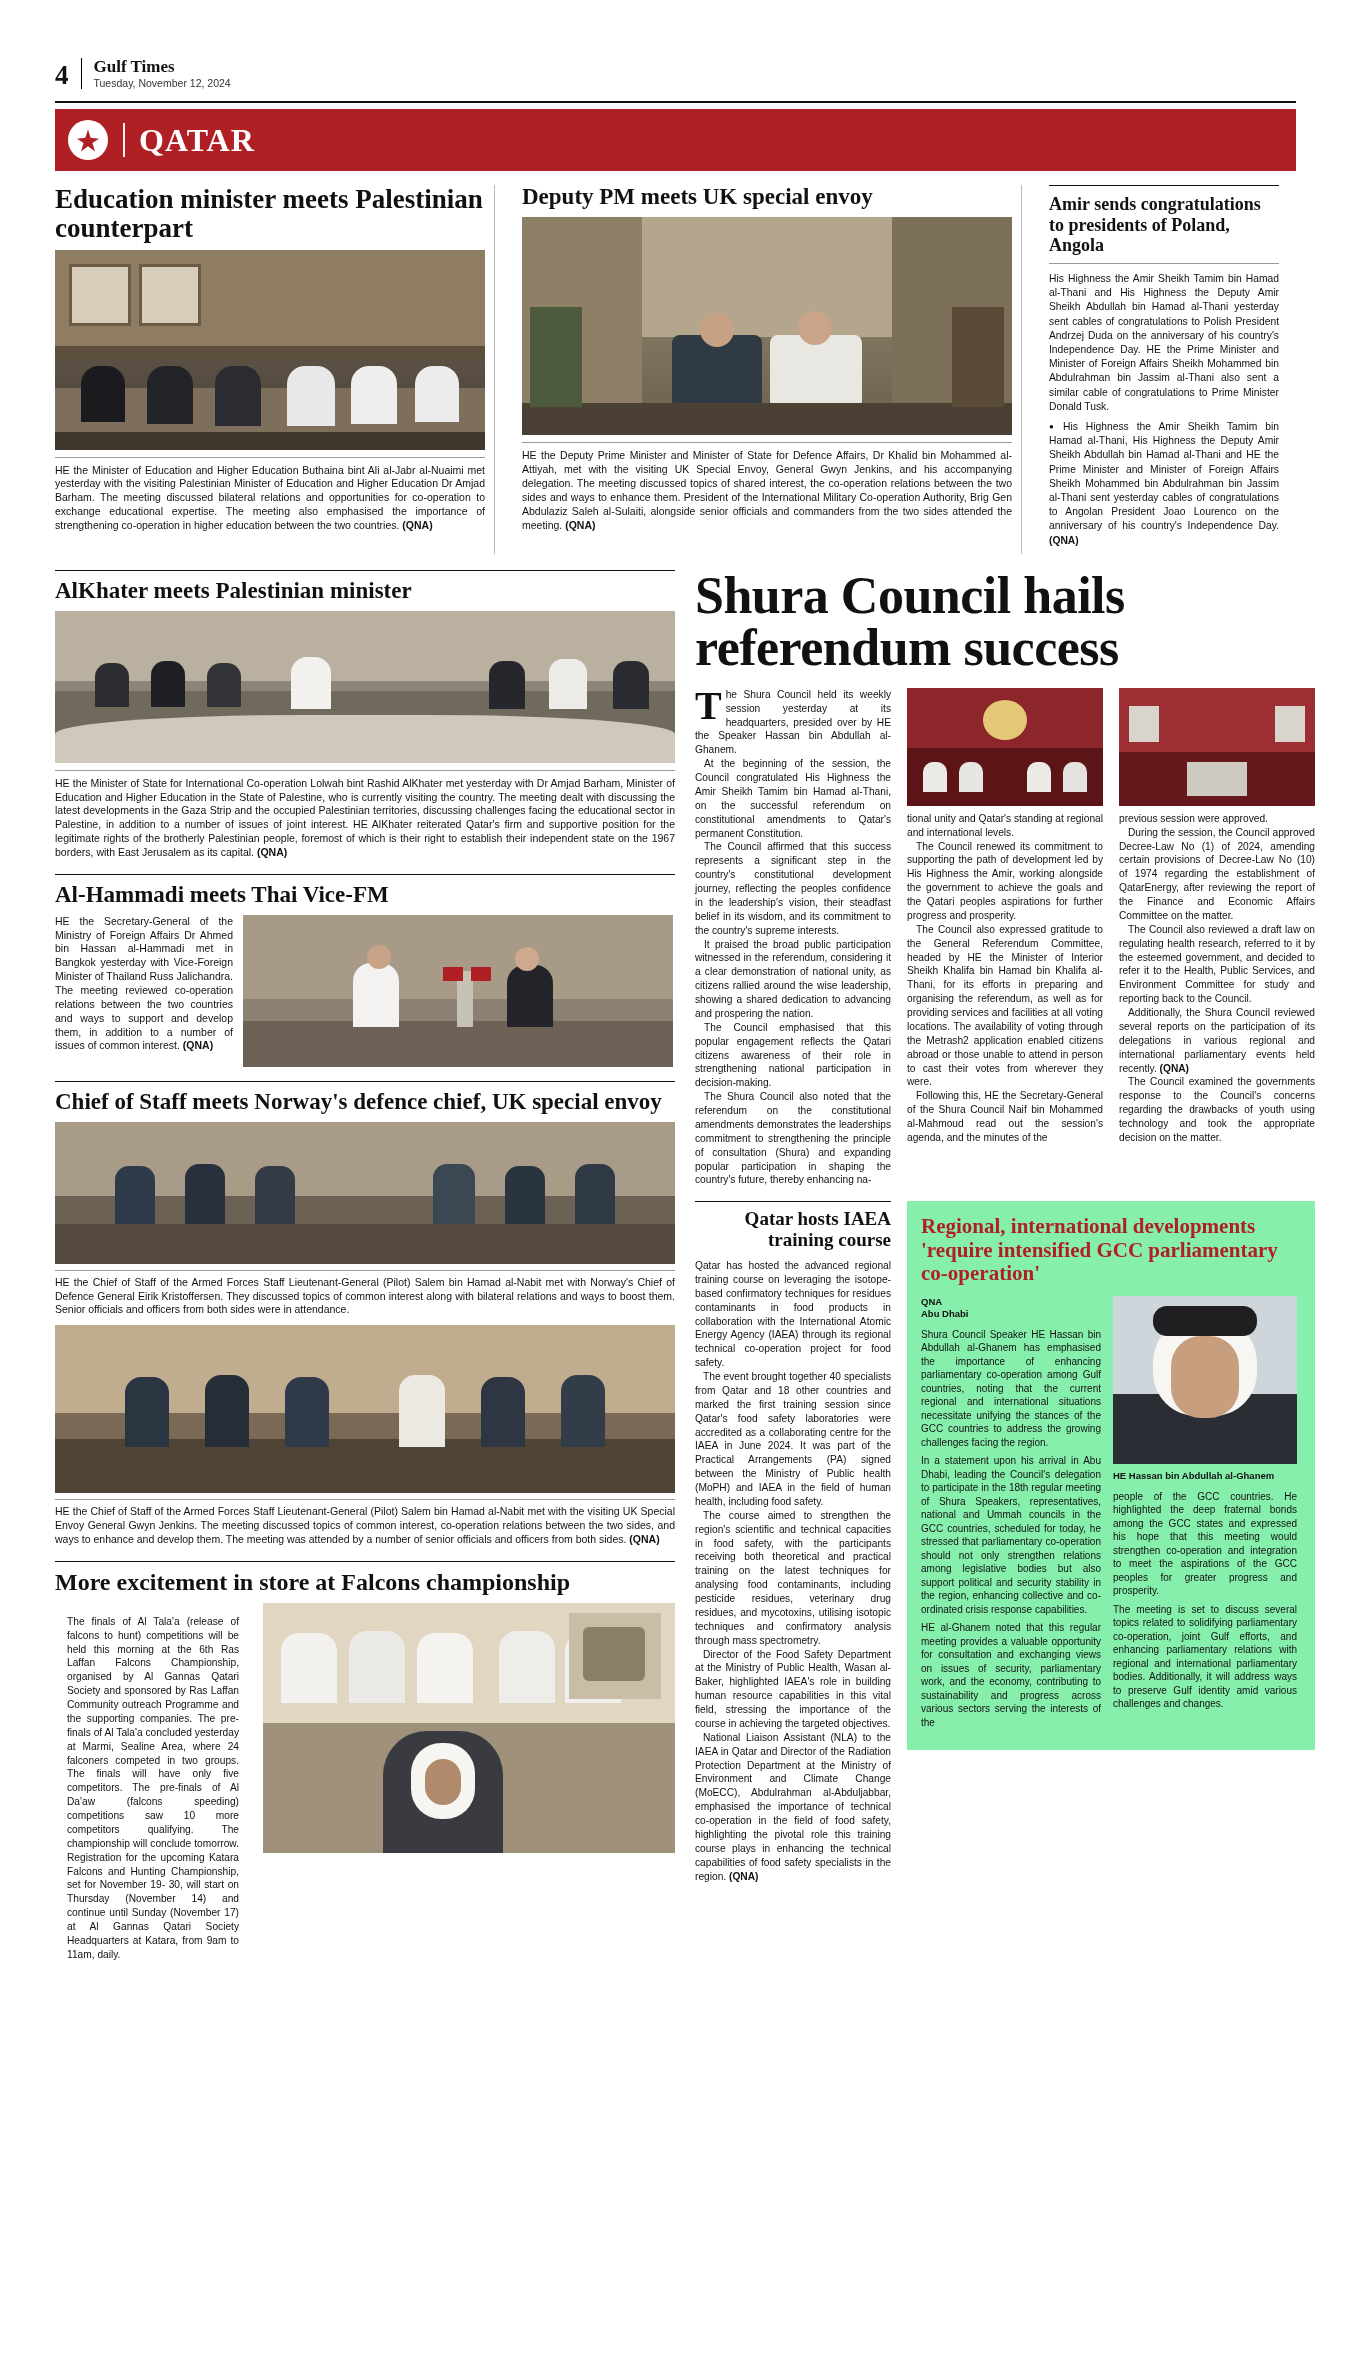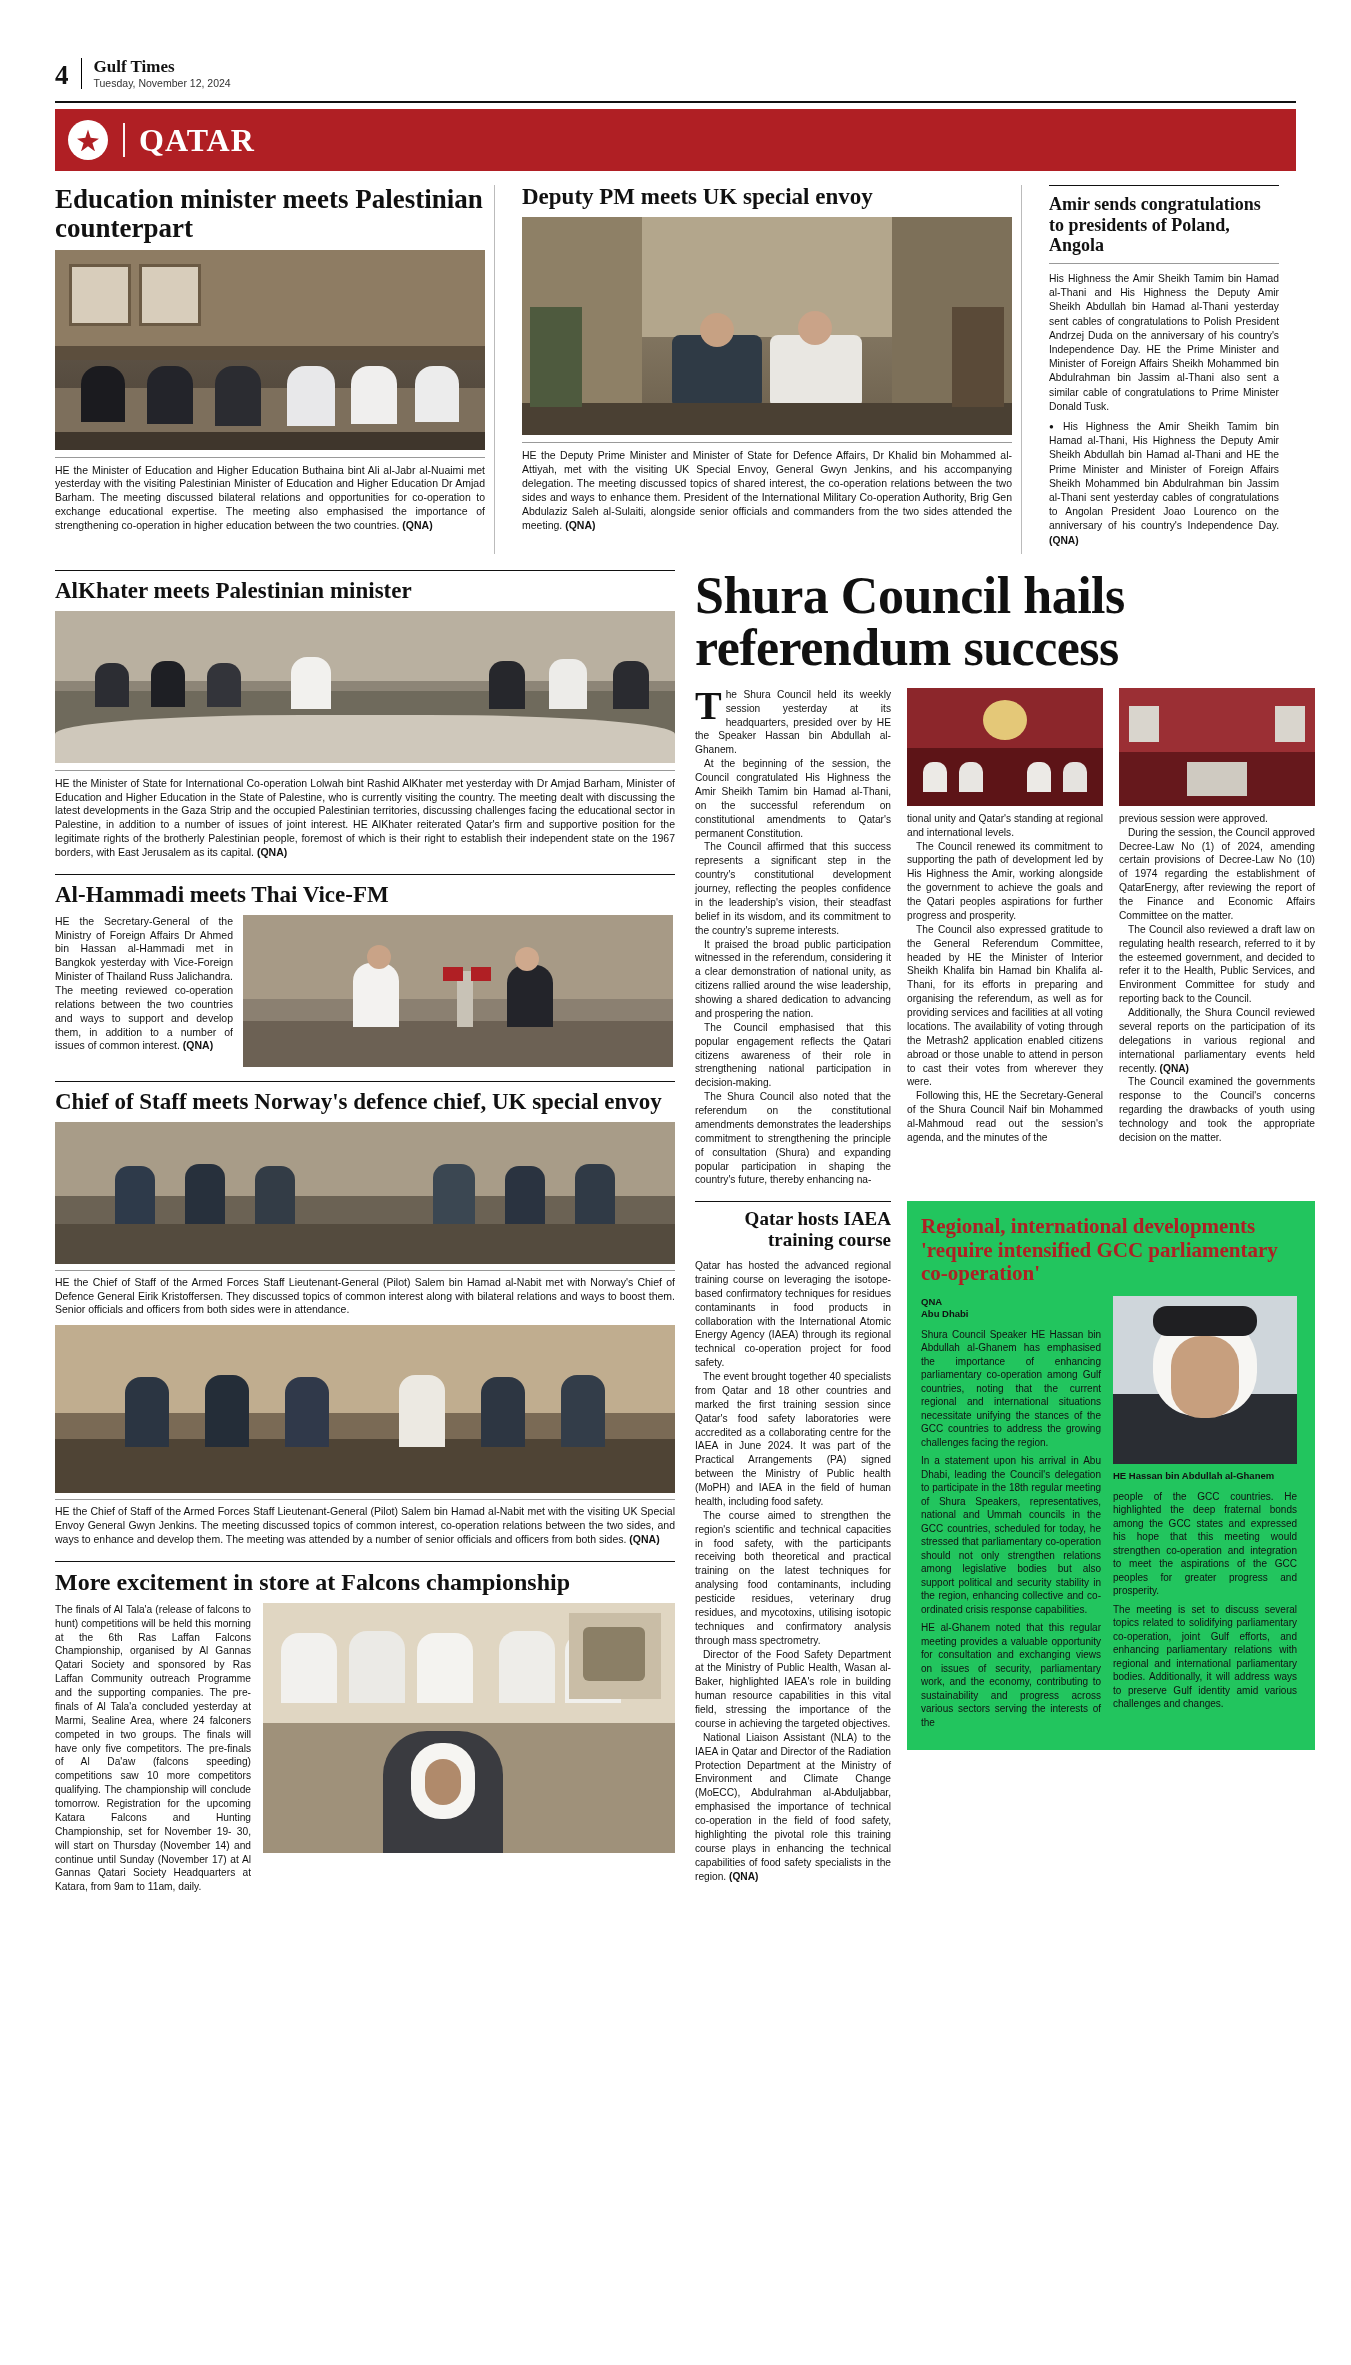--- a/index.html
+++ b/index.html
@@ -86,29 +86,29 @@
   }
 
   
   .botrow { display:flex; margin-top:14px; }
 
   .iaea-title { font-family:"Liberation Serif", serif; font-weight:bold; font-size:19px; line-height:1.1; margin:0 0 8px 0;text-align:right;}
   .iaea-body { font-size:10.2px; line-height:1.36; text-align:justify;}
   .iaea-body p { margin:0; text-indent:8px;}
   .iaea-body p.first { text-indent:0;}
 
-  .gcc-box { background:#22c55e; padding:14px 14px 16px 14px; }
+  .gcc-box { background:#86efac; padding:14px 14px 16px 14px; }
   .gcc-head { font-family:"Liberation Serif", serif; font-weight:bold; color:#b01f24; font-size:21px; line-height:1.12; margin:0 0 10px 0;}
   .gcc-kicker { font-size:9.5px; font-weight:bold; line-height:1.25; margin-bottom:8px;}
   .gcc-body { font-size:10px; line-height:1.35; text-align:justify;}
   .gcc-body p { margin:0 0 5px 0;}
   .gcc-cols { display:flex; gap:12px;}
 
   .falcon-body { font-size:10.2px; line-height:1.36; text-align:justify;}
-  .falcon-body p{margin:0;text-indent:8px;}
+  .falcon-body p{margin:12px;text-indent:8px;}
   .falcon-body p.first{text-indent:0;}
 
   
   .ph { position:relative; overflow:hidden; }
 </style>
 </head>
 <body>
 
 <div class="page">
 

